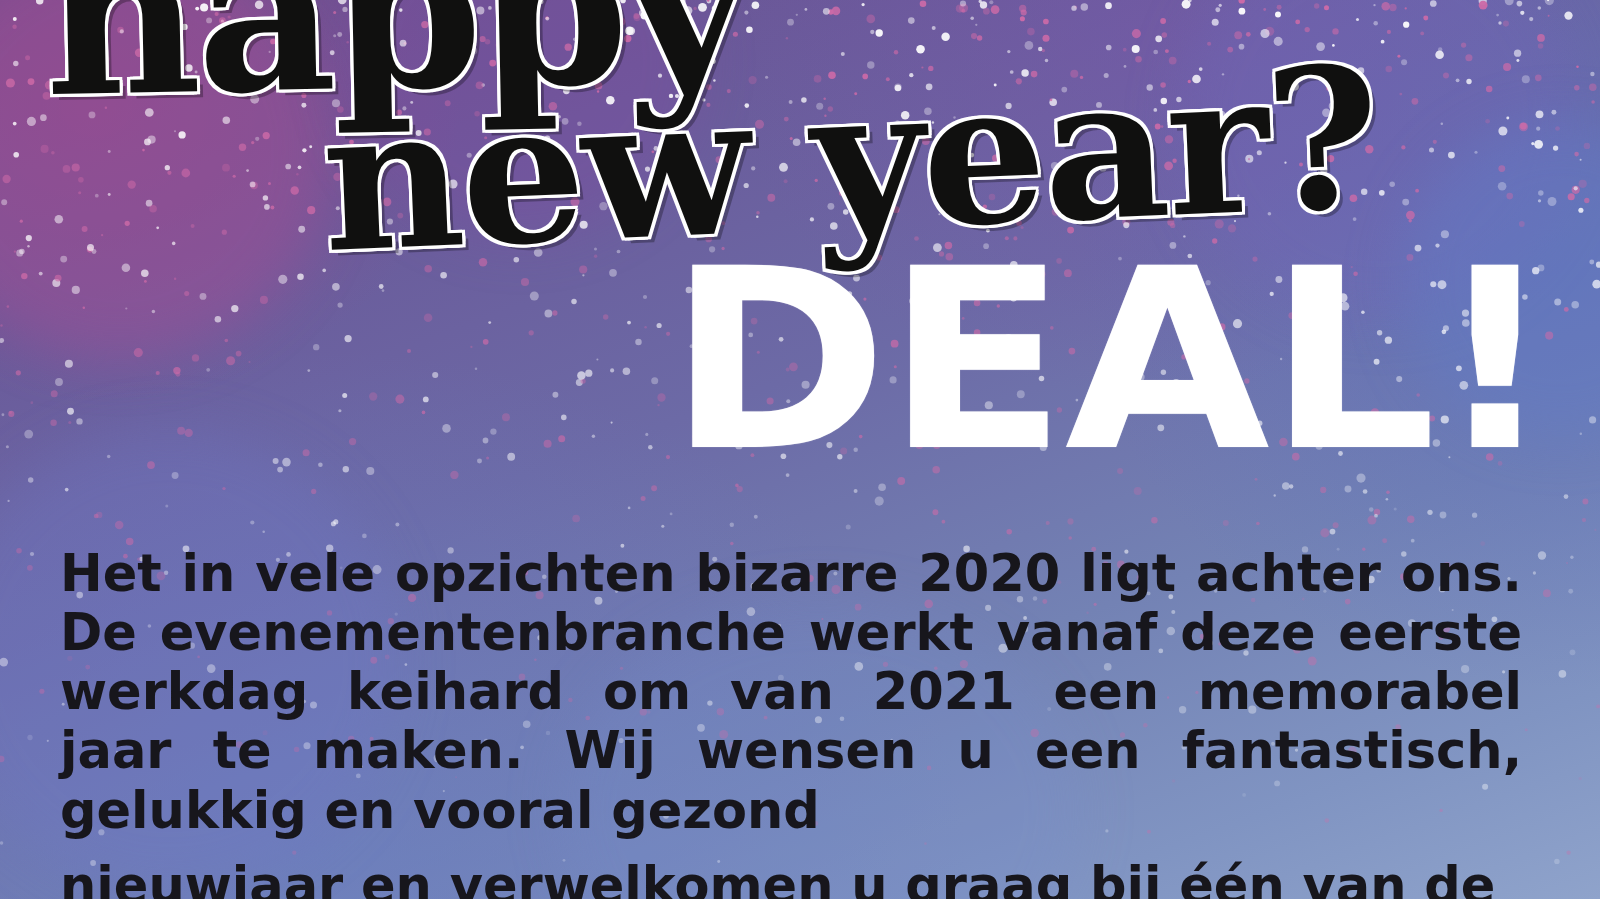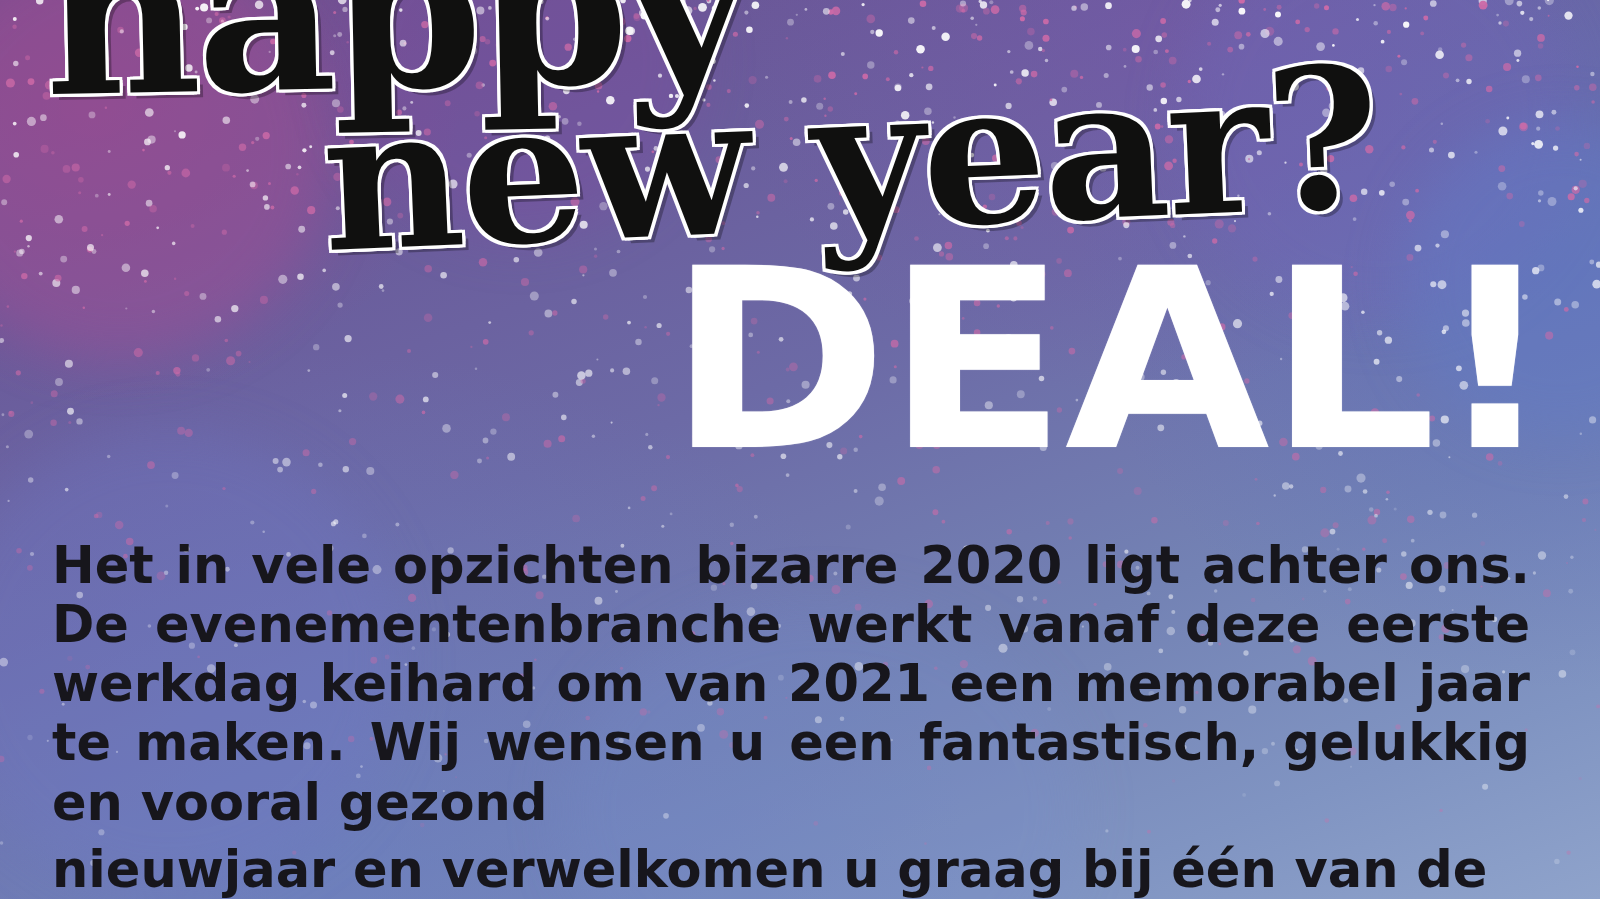--- a/index.html
+++ b/index.html
@@ -116,21 +116,21 @@
     width: 1494px;
     font-family: "DejaVu Sans", "Liberation Sans", sans-serif;
     font-weight: 700;
     font-size: 51px;
     line-height: 1.16;
     color: #17161c;
     text-align: justify;
     text-justify: inter-word;
   }
   .body-copy p {
-    margin: 8px;
+    margin: 16px;
   }
   .body-copy .last {
     text-align: left;
   }
 </style>
 </head>
 <body>
 
 <div id="poster">
 

